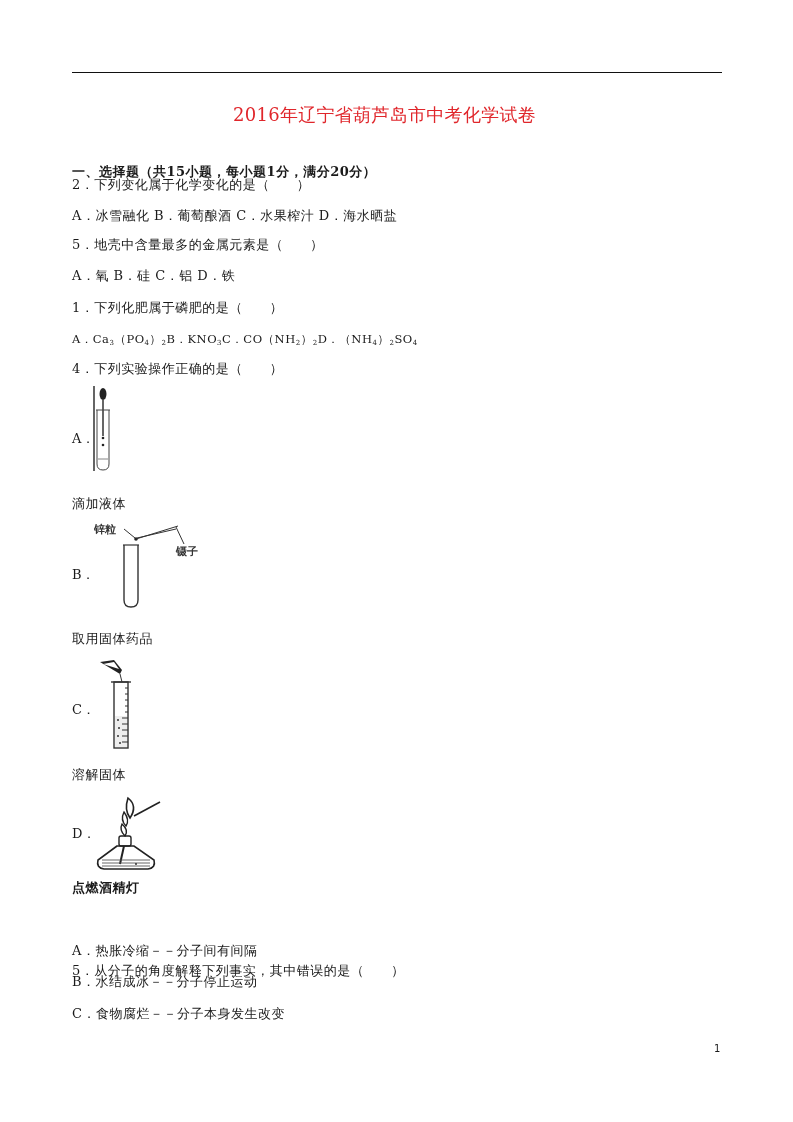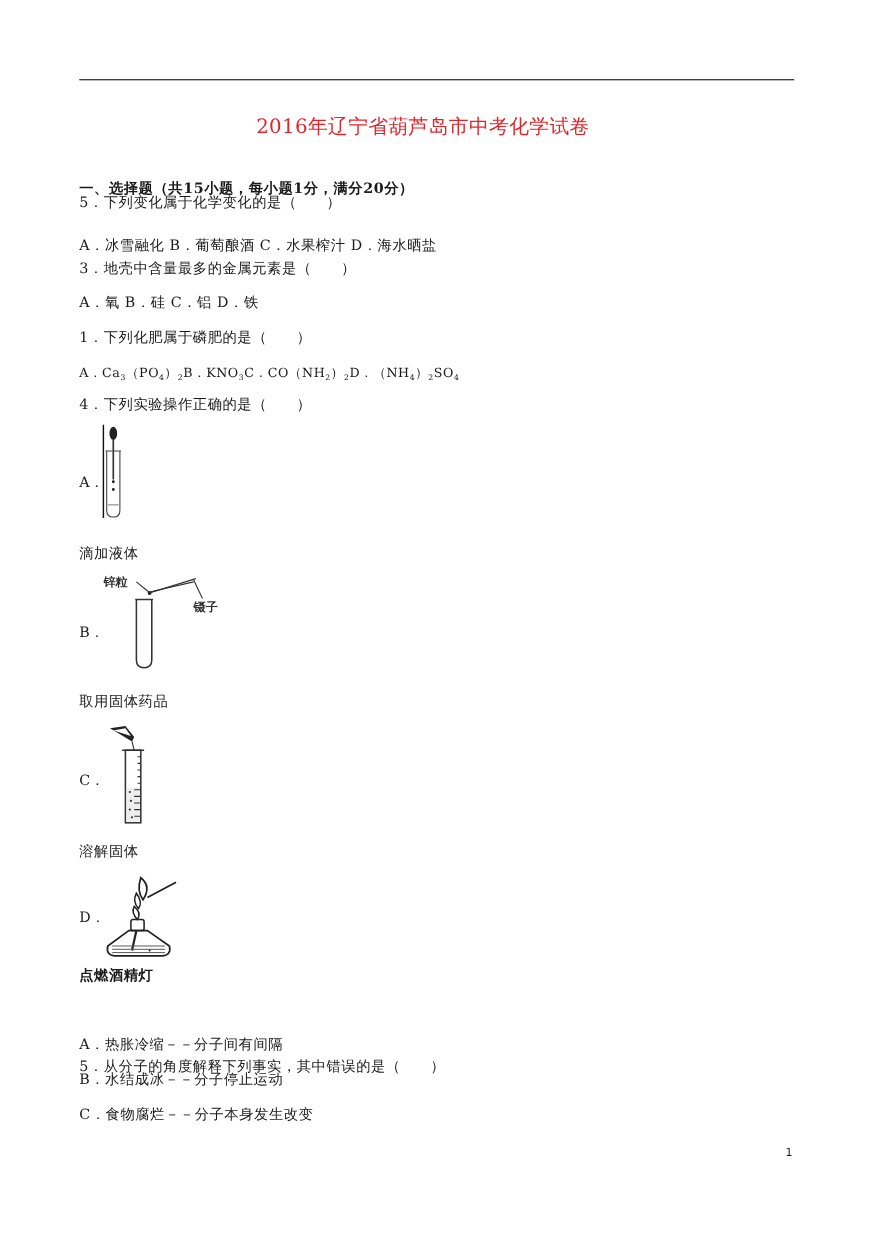--- a/index.html
+++ b/index.html
@@ -69,24 +69,24 @@
   </style>
 </head>
 <body>
 
 <div class="header-rule"></div>
 
 <div class="title">2016年辽宁省葫芦岛市中考化学试卷</div>
 
 <div class="line section-heading" style="top:146px;margin-top:18px;">一、选择题（共15小题，每小题1分，满分20分）</div>
 
-<div class="line" style="top:177px;">5．下列变化属于化学变化的是（　　）</div>
-<div class="line" style="top:216px;">A．冰雪融化 B．葡萄酿酒 C．水果榨汁 D．海水晒盐</div>
+<div class="line" style="top:177px;">2．下列变化属于化学变化的是（　　）</div>
+<div class="line" style="top:208px;">A．冰雪融化 B．葡萄酿酒 C．水果榨汁 D．海水晒盐</div>
 
-<div class="line" style="top:237px;">3．地壳中含量最多的金属元素是（　　）</div>
+<div class="line" style="top:237px;">5．地壳中含量最多的金属元素是（　　）</div>
 <div class="line" style="top:268px;">A．氧 B．硅 C．铝 D．铁</div>
 
 <div class="line" style="top:300px;">1．下列化肥属于磷肥的是（　　）</div>
 <div class="line" style="top:331px; font-size:11.5px;"><span>A．Ca</span><sub>3</sub><span>（PO</span><sub>4</sub><span>）</span><sub>2</sub><span>B．KNO</span><sub>3</sub><span>C．CO（NH</span><sub>2</sub><span>）</span><sub>2</sub><span>D．（NH</span><sub>4</sub><span>）</span><sub>2</sub><span>SO</span><sub>4</sub></div>
 
 <div class="line" style="top:361px;">4．下列实验操作正确的是（　　）</div>
 
 <div class="opt-label" style="top:430px;">A．</div>
 <svg class="fig" style="left:92px; top:386px;" width="24" height="86" viewBox="0 0 24 86">
   <line x1="2" y1="0" x2="2" y2="85" stroke="#111" stroke-width="1.3"></line>

